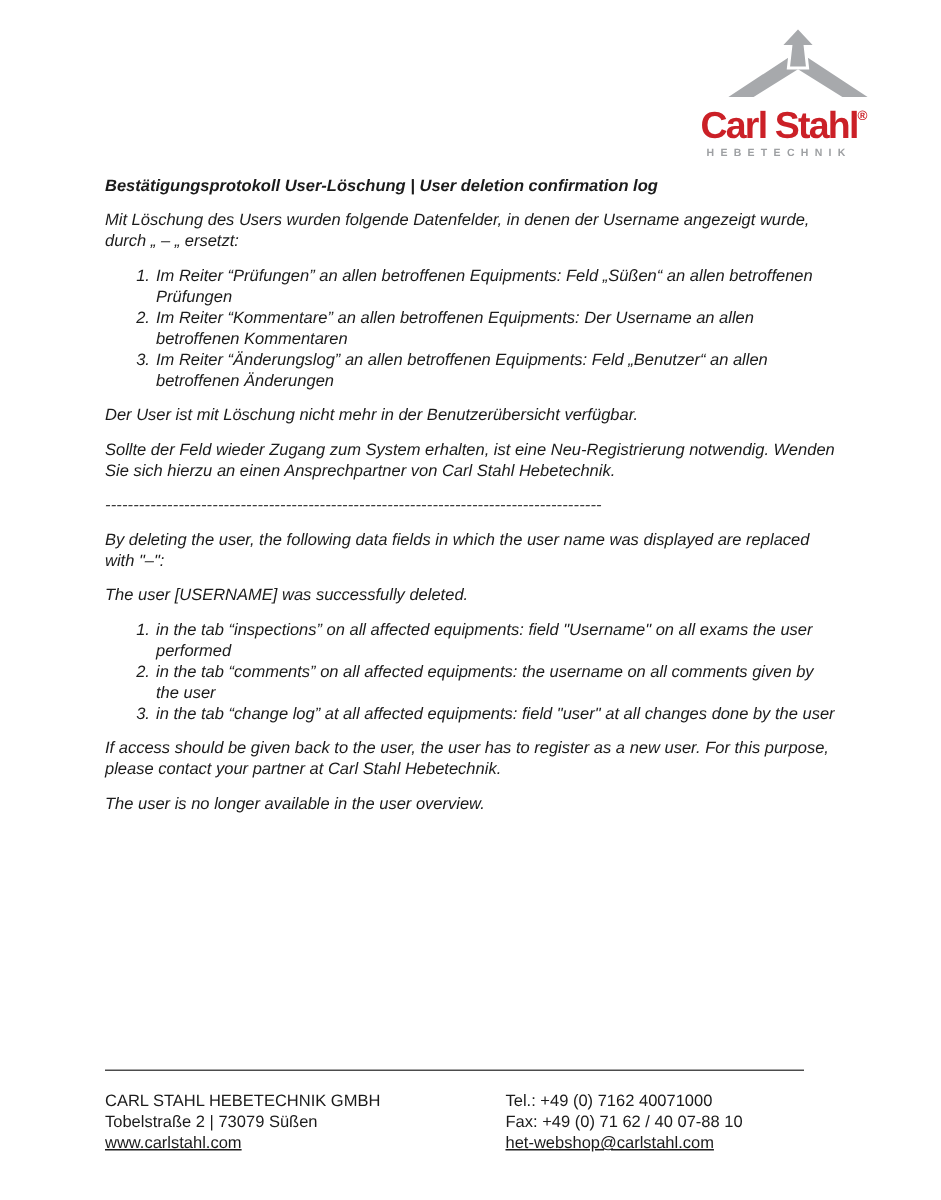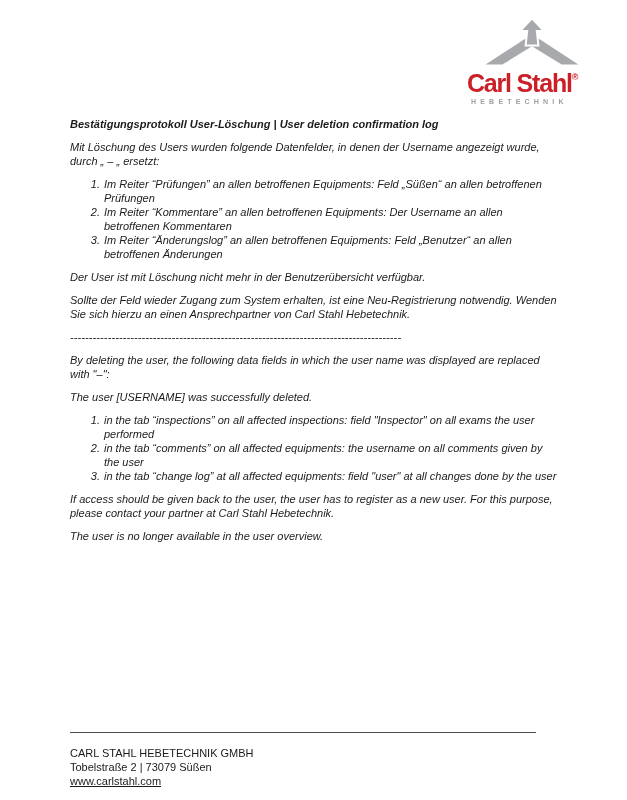--- a/index.html
+++ b/index.html
@@ -72,21 +72,21 @@
     white-space: nowrap;
     overflow: hidden;
     letter-spacing: 0.1px;
     color: #3a3a3a;
   }
 
   
   .footer {
     position: absolute;
     left: 70px;
-    top: 732px;
+    top: 713px;
     width: 487px;
   }
   .footer-rule {
     width: 466px;
     border-top: 1px solid #4c4c4c;
     height: 0;
   }
   .footer-cols { display: flex; margin-top: 13px; }
   .footer-col-left { width: 267px; }
   .footer-col-right { flex: 1; }
@@ -123,33 +123,38 @@
 
     <p>Der User ist mit Löschung nicht mehr in der Benutzerübersicht verfügbar.</p>
     <p>Sollte der Feld wieder Zugang zum System erhalten, ist eine Neu-Registrierung notwendig. Wenden Sie sich hierzu an einen Ansprechpartner von Carl Stahl Hebetechnik.</p>
 
     <p class="separator">----------------------------------------------------------------------------------------</p>
 
     <p>By deleting the user, the following data fields in which the user name was displayed are replaced with "–":</p>
     <p>The user [USERNAME] was successfully deleted.</p>
 
     <ol>
-      <li>in the tab “inspections” on all affected inspections: field "Inspector" on all exams the user performed</li>
+      <li>in the tab “inspections” on all affected equipments: field "Username" on all exams the user performed</li>
       <li>in the tab “comments” on all affected equipments: the username on all comments given by the user</li>
       <li>in the tab “change log” at all affected equipments: field "user" at all changes done by the user</li>
     </ol>
 
     <p>If access should be given back to the user, the user has to register as a new user. For this purpose, please contact your partner at Carl Stahl Hebetechnik.</p>
     <p>The user is no longer available in the user overview.</p>
   </div>
 
   <div class="footer">
     <div class="footer-rule"></div>
     <div class="footer-cols">
       <div class="footer-col-left">
         <div>CARL STAHL HEBETECHNIK GMBH</div>
         <div>Tobelstraße 2 | 73079 Süßen</div>
         <a>www.carlstahl.com</a>
       </div>
+      <div class="footer-col-right">
+        <div>Tel.: +49 (0) 7162 40071000</div>
+        <div>Fax: +49 (0) 71 62 / 40 07-88 10</div>
+        <a>het-webshop@carlstahl.com</a>
+      </div>
     </div>
   </div>
 
 </div>
 
 </body></html>

